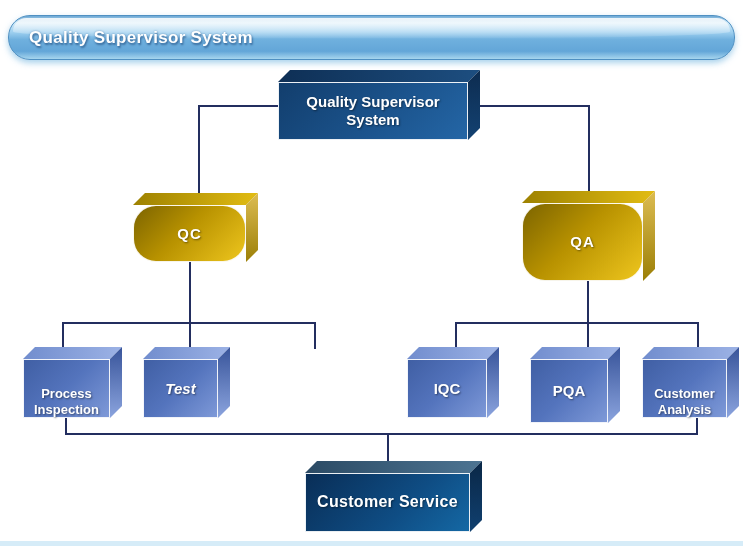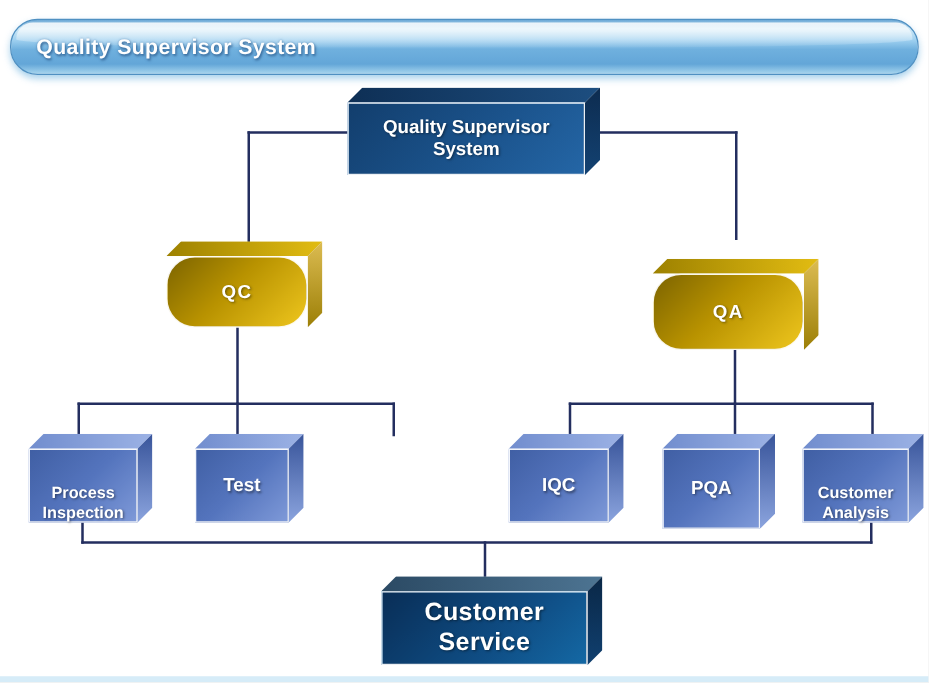--- a/index.html
+++ b/index.html
@@ -66,21 +66,21 @@
   .blue .b-face { background:linear-gradient(135deg,#405fa4 0%,#5474bd 50%,#7e99d8 100%); }
   .blue .b-top  { background:linear-gradient(90deg,#718dce,#9cb2e5); }
   .blue .b-side { background:linear-gradient(180deg,#38549a,#8ba4de); }
 
   .deep .b-face { background:linear-gradient(135deg,#092e57 0%,#0f4d84 60%,#1468a4 100%); }
   .deep .b-top  { background:linear-gradient(90deg,#2b4a64,#4d7492); }
   .deep .b-side { background:linear-gradient(180deg,#0a2746,#104070); }
 
   .fs13 .b-face { font-size:13px;align-items:flex-end; }
   .fs15 .b-face { font-size:15px; }
-  .fs16 .b-face { font-size:20px; letter-spacing:.3px; }
+  .fs16 .b-face { font-size:16px; letter-spacing:.3px; }
   .sp .b-face   { letter-spacing:1px; }
   .wrap .b-face { padding:0 14px; }
 
   
   .bottom-strip {
     position:absolute; left:0; top:541px; width:100%; height:5px; background:#d6ecf8;
   }
 </style>
 </head>
 <body>
@@ -122,37 +122,37 @@
   </div>
 
   <div class="box3d gold fs15 sp" style="left:133px; top:193px; width:125px; height:69px;">
     <div class="b-top"></div>
     <div class="b-side"></div>
     <div class="b-face">
       <span>QC</span>
     </div>
   </div>
 
-  <div class="box3d gold fs15 sp" style="left:522px; top:207px; width:133px; height:73px;text-decoration:underline;">
+  <div class="box3d gold fs15 sp" style="left:522px; top:191px; width:133px; height:90px;text-decoration:underline;">
     <div class="b-top"></div>
     <div class="b-side"></div>
     <div class="b-face">
       <span>QA</span>
     </div>
   </div>
 
   <div class="box3d blue fs13" style="left:23px; top:347px; width:99px; height:71px;">
     <div class="b-top"></div>
     <div class="b-side"></div>
     <div class="b-face">
       <span>Process Inspection</span>
     </div>
   </div>
 
-  <div class="box3d blue fs15" style="left:156px; top:347px; width:87px; height:71px;">
+  <div class="box3d blue fs15" style="left:143px; top:347px; width:87px; height:71px;font-style:italic;">
     <div class="b-top"></div>
     <div class="b-side"></div>
     <div class="b-face">
       <span>Test</span>
     </div>
   </div>
 
 
   <div class="box3d blue fs15" style="left:407px; top:347px; width:92px; height:71px;">
     <div class="b-top"></div>

